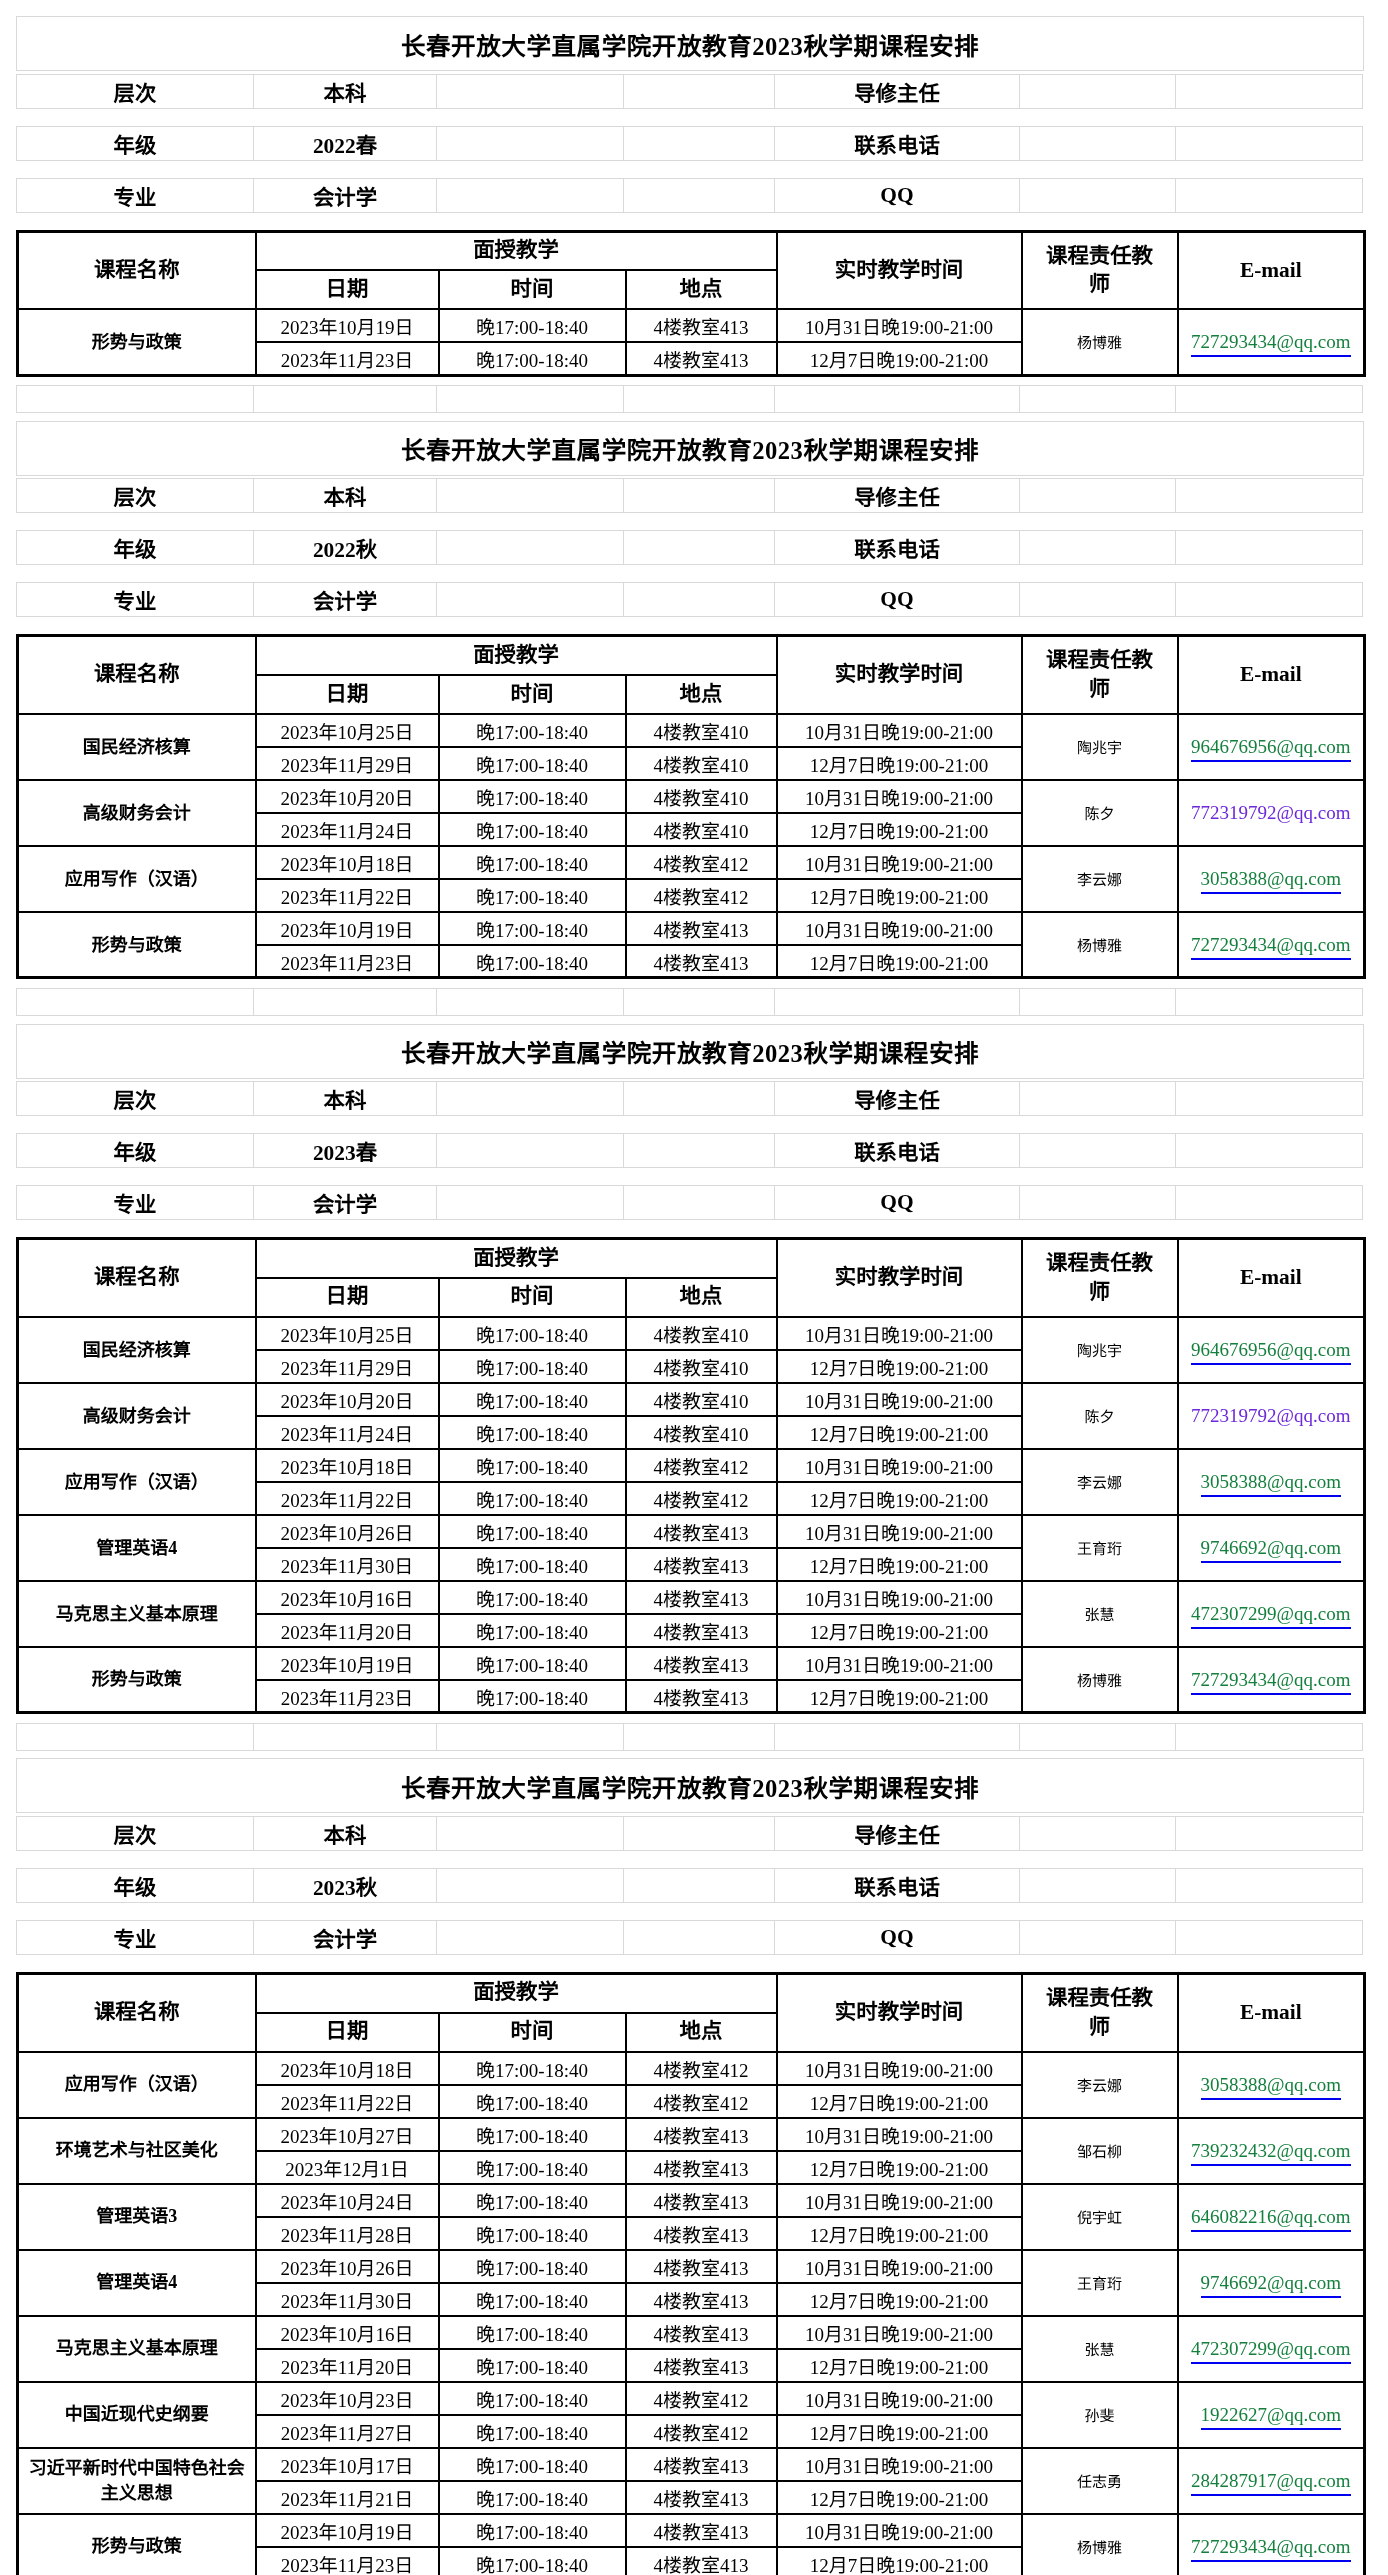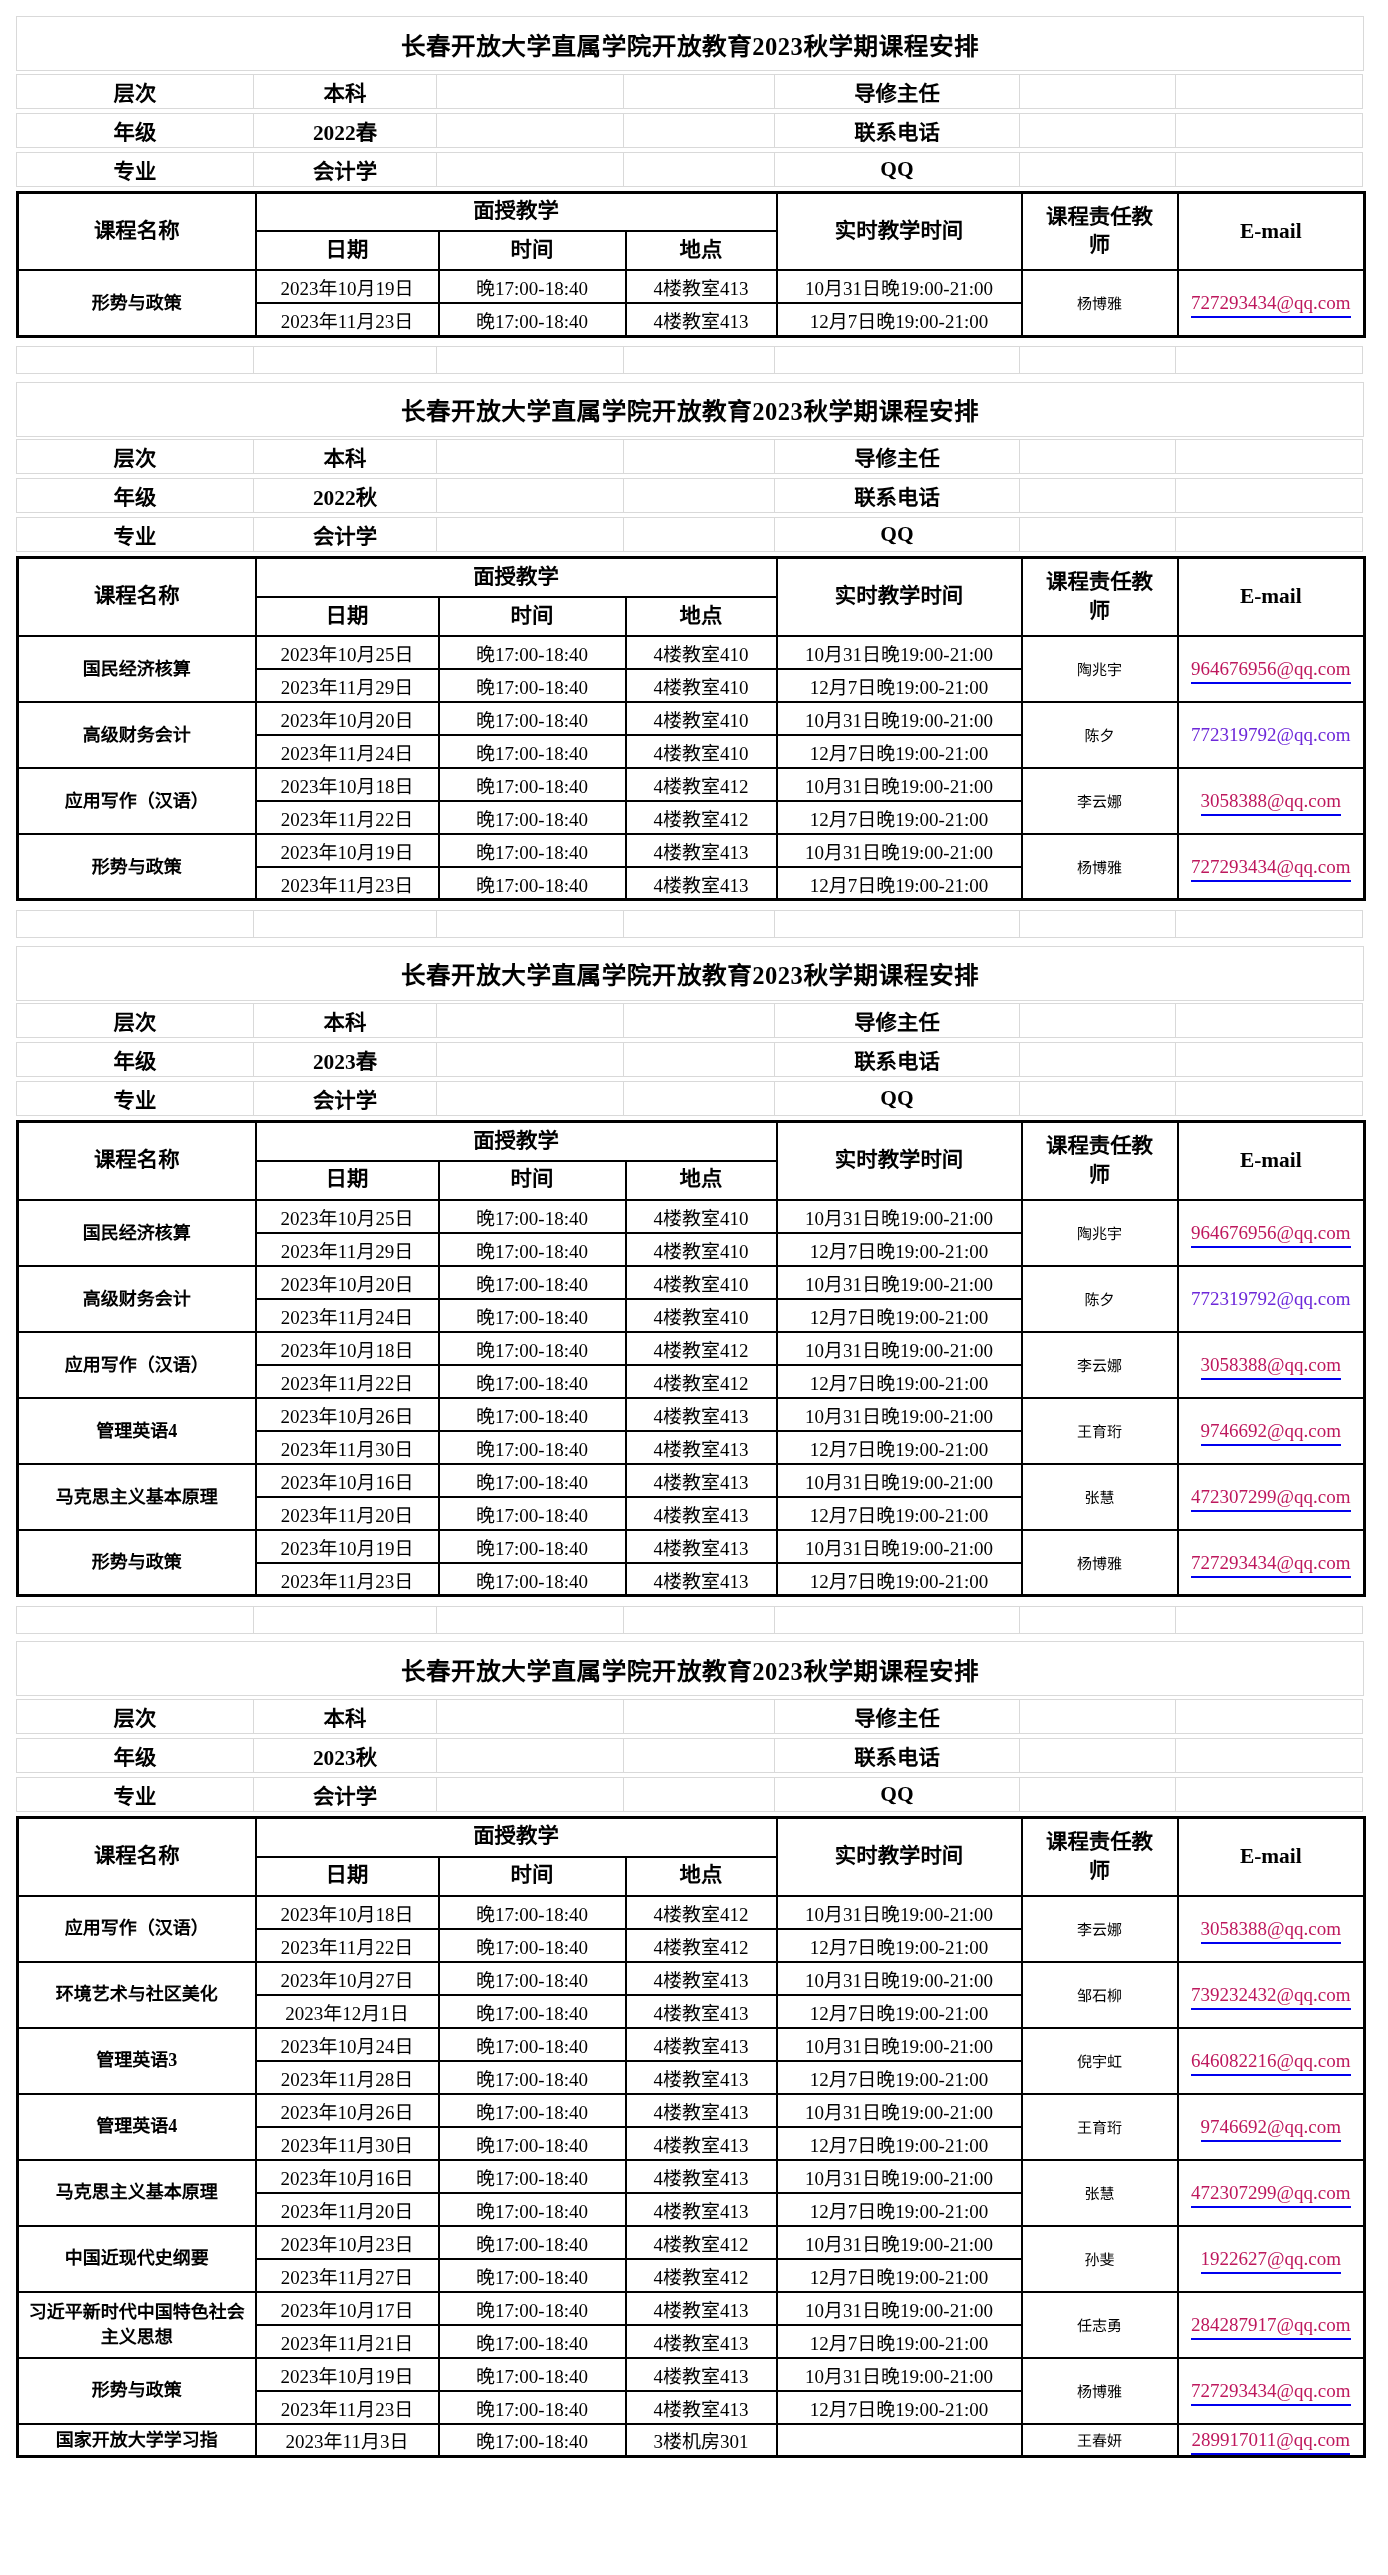--- a/index.html
+++ b/index.html
@@ -6,21 +6,21 @@
   body { width:1389px; min-height:2576px; font-family:"Liberation Serif","DejaVu Serif",serif; color:#000; }
   .sheet { width:1389px; box-sizing:border-box; padding:16px 17px 0 16px; }
   .block { width:1348px; }
 
   .title-row {
     height:53px; border:1.1px solid #d9d9d9; margin-bottom:2.7px;
     display:flex; align-items:center; justify-content:center;
     font-size:24.6px; font-weight:bold; letter-spacing:0.5px;
   }
 
-  .grid-row { display:grid; grid-template-columns:238px 183px 187px 151px 245px 156px 187px; margin-bottom:4px; }
+  .grid-row { display:grid; grid-template-columns:238px 183px 187px 151px 245px 156px 187px; margin-bottom:17px; }
   .icell {
     height:33px; border:1.1px solid #d9d9d9; border-left:0;
     display:flex; align-items:center; justify-content:center;
     font-size:21.4px; font-weight:bold; background:#fff;
   }
   .icell.first { border-left:1.1px solid #d9d9d9; }
 
   .spacer-row { margin:8.6px 0 7.5px 0; }
   .spacer-row .icell { height:26px; }
 
@@ -32,21 +32,21 @@
     border:2.1px solid #000; text-align:center; vertical-align:middle;
     overflow:hidden; padding:0 2.1px; box-sizing:border-box;
   }
   thead th { font-size:21.4px; font-weight:bold; height:39px; line-height:1.3; }
   thead .teacher-h span { display:inline-block; max-width:110px; line-height:1.35; }
   tbody td { font-size:19px; height:33px; }
   td.course-name { font-size:18px; font-weight:bold; padding:0 10.7px; line-height:1.35; }
   td.course-name.clip { white-space:nowrap; padding:0 1.1px; }
   td.teacher-cell { font-size:15px; }
   td.email-cell { font-size:19px; padding:0 1.1px; }
-  a.email-link { color:#be185d; text-decoration:none; border-bottom:2.1px solid #0000ee; padding-bottom:3.2px; cursor:pointer; }
+  a.email-link { color:#15803d; text-decoration:none; border-bottom:2.1px solid #0000ee; padding-bottom:3.2px; cursor:pointer; }
   span.email-plain { color:#6d28d9; }
 </style>
 </head>
 <body>
 
 <div class="sheet" id="sheet">
     <div class="block">
       <div class="title-row">长春开放大学直属学院开放教育2023秋学期课程安排</div>
       <div class="grid-row">
         <div class="icell first">层次</div>

